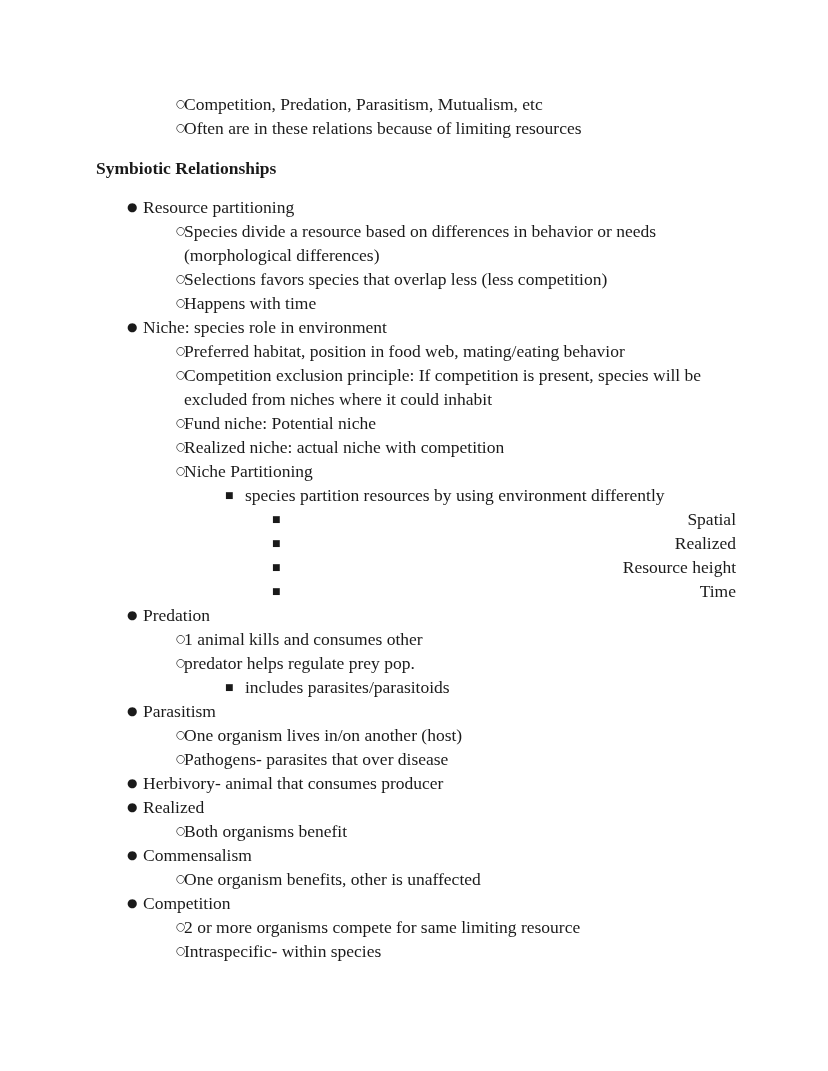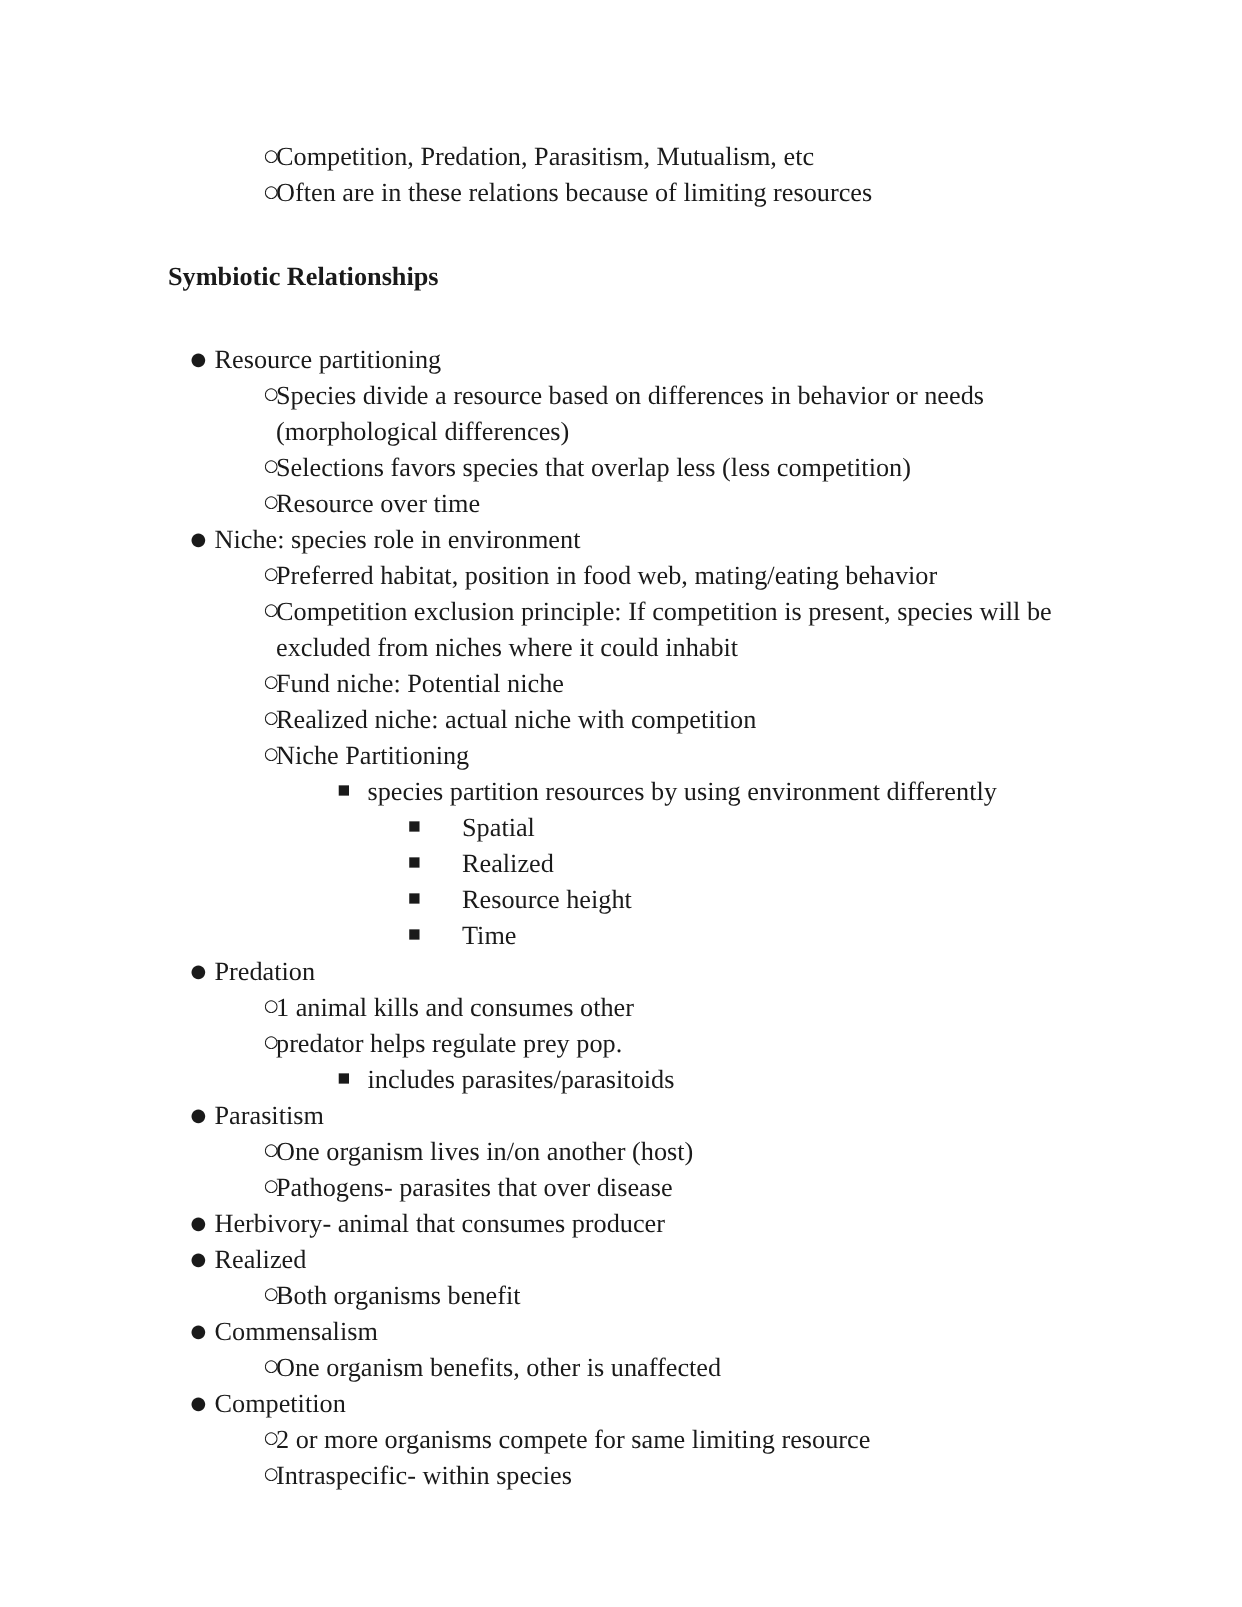--- a/index.html
+++ b/index.html
@@ -53,29 +53,29 @@
 
   .lvl2 { margin-left: 80px; }
   .lvl2 .txt { margin-left: 8px; }
   .lvl2 .bullet { font-size: 11px; }
 
   .lvl3 { margin-left: 129px; }
   .lvl3 .txt { margin-left: 20px; }
   .lvl3 .bullet { font-size: 9px; }
 
   .lvl4 { margin-left: 176px; }
-  .lvl4 .txt { margin-left: 36px; }
+  .lvl4 .txt { margin-left: 20px; text-align: right; }
   .lvl4 .bullet { font-size: 9px; }
 
   
   .heading {
     font-size: 17.5px;
     line-height: 24px;
     font-weight: bold;
-    margin: 16px;
+    margin: 0;
     padding: 0;
   }
   .spacer-before-heading { height: 16px; }
   .spacer-after-heading  { height: 15px; }
 </style>
 </head>
 <body>
 
 <div class="page">
   <div class="content">
@@ -103,21 +103,21 @@
         <div class="row lvl2">
           <span class="bullet">○</span>
           <span class="txt">Species divide a resource based on differences in behavior or needs (morphological differences)</span>
         </div>
         <div class="row lvl2">
           <span class="bullet">○</span>
           <span class="txt">Selections favors species that overlap less (less competition)</span>
         </div>
         <div class="row lvl2">
           <span class="bullet">○</span>
-          <span class="txt">Resource over time</span>
+          <span class="txt">Happens with time</span>
         </div>
         <div class="row lvl1">
           <span class="bullet">●</span>
           <span class="txt">Niche: species role in environment</span>
         </div>
         <div class="row lvl2">
           <span class="bullet">○</span>
           <span class="txt">Preferred habitat, position in food web, mating/eating behavior</span>
         </div>
         <div class="row lvl2">

